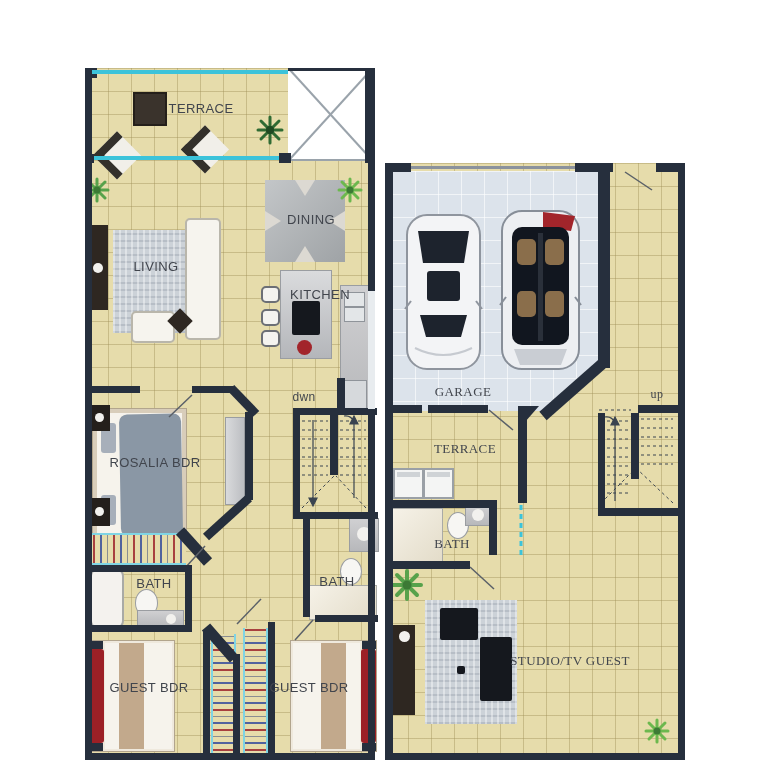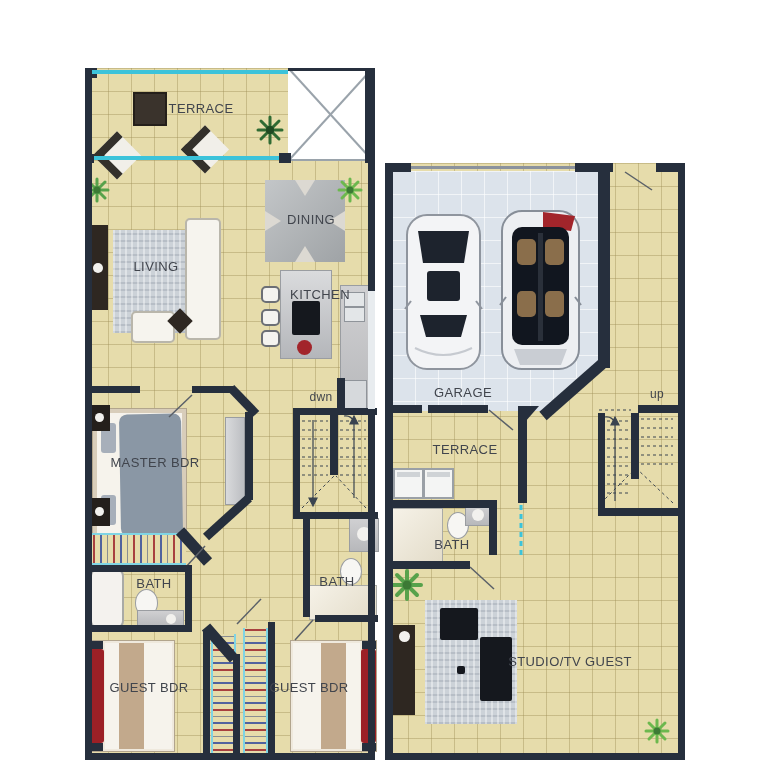--- a/index.html
+++ b/index.html
@@ -5,21 +5,21 @@
   html,body{margin:0;padding:0;background:#ffffff;}
   .page{position:relative;width:768px;height:768px;background:#ffffff;overflow:hidden;
         font-family:"Liberation Sans",sans-serif;}
   .title{position:absolute;left:0;top:18px;width:768px;text-align:center;
          font-size:34px;font-weight:400;letter-spacing:9px;color:#1d2632;}
   .watermark{position:absolute;left:140px;top:332px;width:560px;text-align:center;
          font-size:62px;font-weight:700;letter-spacing:8px;color:rgba(128,130,140,0.12);
          z-index:7;pointer-events:none;}
   .plan{position:absolute;}
   .plan-upper{left:85px;top:68px;width:290px;height:692px;}
-  .plan-lower{left:385px;top:163px;width:236px;height:597px;}
+  .plan-lower{left:385px;top:163px;width:236px;height:597px;font-family:Liberation Serif, serif;}
   .floor{position:absolute;background:#e6dcab;
          background-image:linear-gradient(to right,rgba(164,148,92,.45) 1px,transparent 1px),
                           linear-gradient(to bottom,rgba(164,148,92,.45) 1px,transparent 1px);
          background-size:23px 23px;}
   .garage-floor{position:absolute;background:#dce3eb;
          background-image:linear-gradient(to right,rgba(255,255,255,.6) 1px,transparent 1px),
                           linear-gradient(to bottom,rgba(255,255,255,.6) 1px,transparent 1px);
          background-size:23px 23px;
          clip-path:polygon(0 0,100% 0,100% 82%,73% 100%,0 100%);}
   .void{position:absolute;background:#ffffff;}
@@ -249,22 +249,22 @@
     <i class="wall" style="left:7px;top:557px;width:100px;height:7px"></i>
     <i class="wall" style="left:118px;top:562px;width:7px;height:126px"></i>
     <i class="wall" style="left:148px;top:586px;width:7px;height:102px"></i>
     <i class="wall" style="left:183px;top:554px;width:7px;height:134px"></i>
     <i class="window" style="left:283px;top:222px;width:7px;height:118px"></i>
 
     <span class="label" style="left:116px;top:40px">TERRACE</span>
     <span class="label" style="left:226px;top:151px">DINING</span>
     <span class="label" style="left:71px;top:198px">LIVING</span>
     <span class="label" style="left:235px;top:226px">KITCHEN</span>
-    <span class="label small" style="left:236px;top:329px">dwn</span>
-    <span class="label" style="left:70px;top:394px">MASTER BDR</span>
+    <span class="label small" style="left:219px;top:329px">dwn</span>
+    <span class="label" style="left:70px;top:394px">ROSALIA BDR</span>
     <span class="label" style="left:69px;top:515px">BATH</span>
     <span class="label" style="left:252px;top:513px">BATH</span>
     <span class="label" style="left:64px;top:619px">GUEST BDR</span>
     <span class="label" style="left:224px;top:619px">GUEST BDR</span>
   </div>
 
   <div class="plan plan-lower">
     <div class="floor" style="left:0;top:0;width:300px;height:597px"></div>
     <div class="garage-floor" style="left:7px;top:8px;width:206px;height:240px"></div>
 

